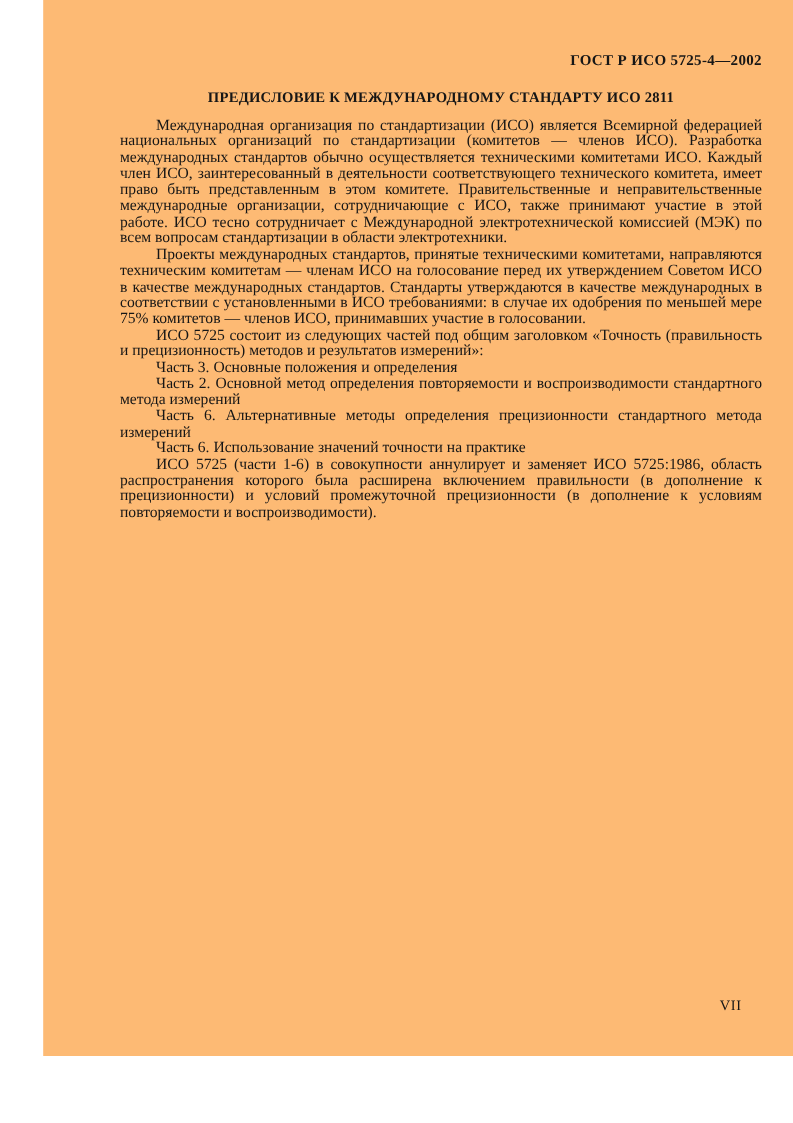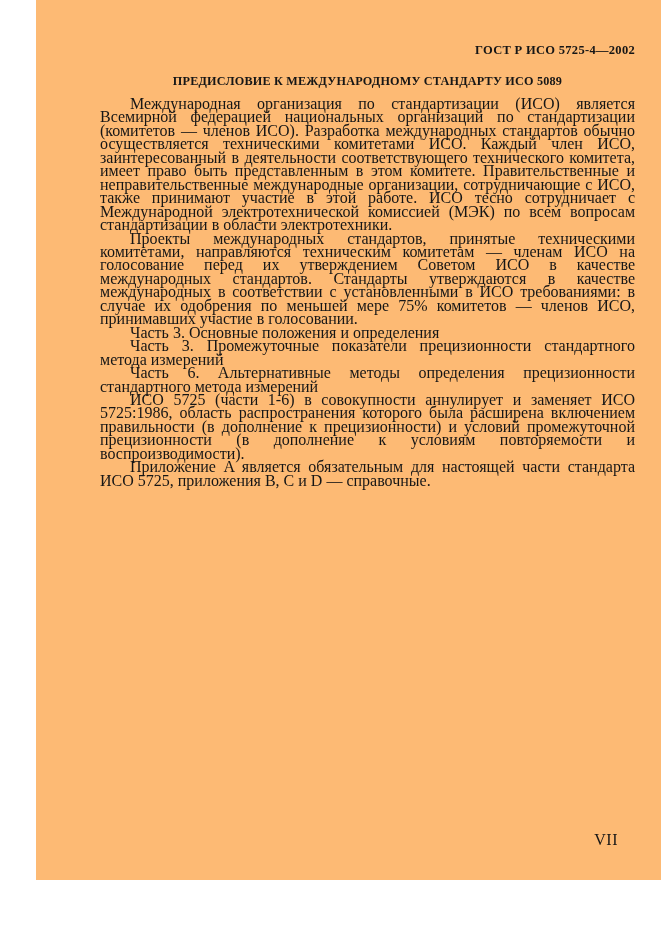--- a/index.html
+++ b/index.html
@@ -36,53 +36,54 @@
     text-align: center;
     font-weight: bold;
     font-size: 12.2px;
     letter-spacing: 0.2px;
   }
   .body-text {
     position: absolute;
     top: 97px;
     left: 64px;
     width: 535px;
-    font-size: 16px;
+    font-size: 13px;
     line-height: 13.45px;
     text-align: justify;
   }
   .body-text p {
     margin: 0;
     padding: 0;
     text-indent: 30px;
   }
   .page-number {
     position: absolute;
     top: 831px;
     left: 64px;
     width: 518px;
     text-align: right;
-    font-size: 16px;
+    font-size: 12px;
     letter-spacing: 0.5px;
   }
 </style>
 </head>
 <body>
 
 <div class="page">
 
   <div class="doc-code">ГОСТ Р ИСО 5725-4—2002</div>
 
-  <div class="doc-title">ПРЕДИСЛОВИЕ К МЕЖДУНАРОДНОМУ СТАНДАРТУ ИСО 5089</div>
+  <div class="doc-title">ПРЕДИСЛОВИЕ К МЕЖДУНАРОДНОМУ СТАНДАРТУ ИСО 2811</div>
 
   <div class="body-text">
     <p>Международная организация по стандартизации (ИСО) является Всемирной федерацией национальных организаций по стандартизации (комитетов — членов ИСО). Разработка международных стандартов обычно осуществляется техническими комитетами ИСО. Каждый член ИСО, заинтересованный в деятельности соответствующего технического комитета, имеет право быть представленным в этом комитете. Правительственные и неправительственные международные организации, сотрудничающие с ИСО, также принимают участие в этой работе. ИСО тесно сотрудничает с Международной электротехнической комиссией (МЭК) по всем вопросам стандартизации в области электротехники.</p>
     <p>Проекты международных стандартов, принятые техническими комитетами, направляются техническим комитетам — членам ИСО на голосование перед их утверждением Советом ИСО в качестве международных стандартов. Стандарты утверждаются в качестве международных в соответствии с установленными в ИСО требованиями: в случае их одобрения по меньшей мере 75% комитетов — членов ИСО, принимавших участие в голосовании.</p>
+    <p>ИСО 5725 состоит из следующих частей под общим заголовком «Точность (правильность и прецизионность) методов и результатов измерений»:</p>
     <p>Часть 3. Основные положения и определения</p>
-    <p>Часть 3. Промежуточные показатели прецизионности стандартного метода измерений</p>
+    <p>Часть 2. Основной метод определения повторяемости и воспроизводимости стандартного метода измерений</p>
     <p>Часть 6. Альтернативные методы определения прецизионности стандартного метода измерений</p>
+    <p>Часть 6. Использование значений точности на практике</p>
     <p>ИСО 5725 (части 1-6) в совокупности аннулирует и заменяет ИСО 5725:1986, область распространения которого была расширена включением правильности (в дополнение к прецизионности) и условий промежуточной прецизионности (в дополнение к условиям повторяемости и воспроизводимости).</p>
-    <p>Приложение A является обязательным для настоящей части стандарта ИСО 5725, приложения B, C и D — справочные.</p>
   </div>
 
   <div class="page-number">VII</div>
 
 </div>
 
 </body></html>

